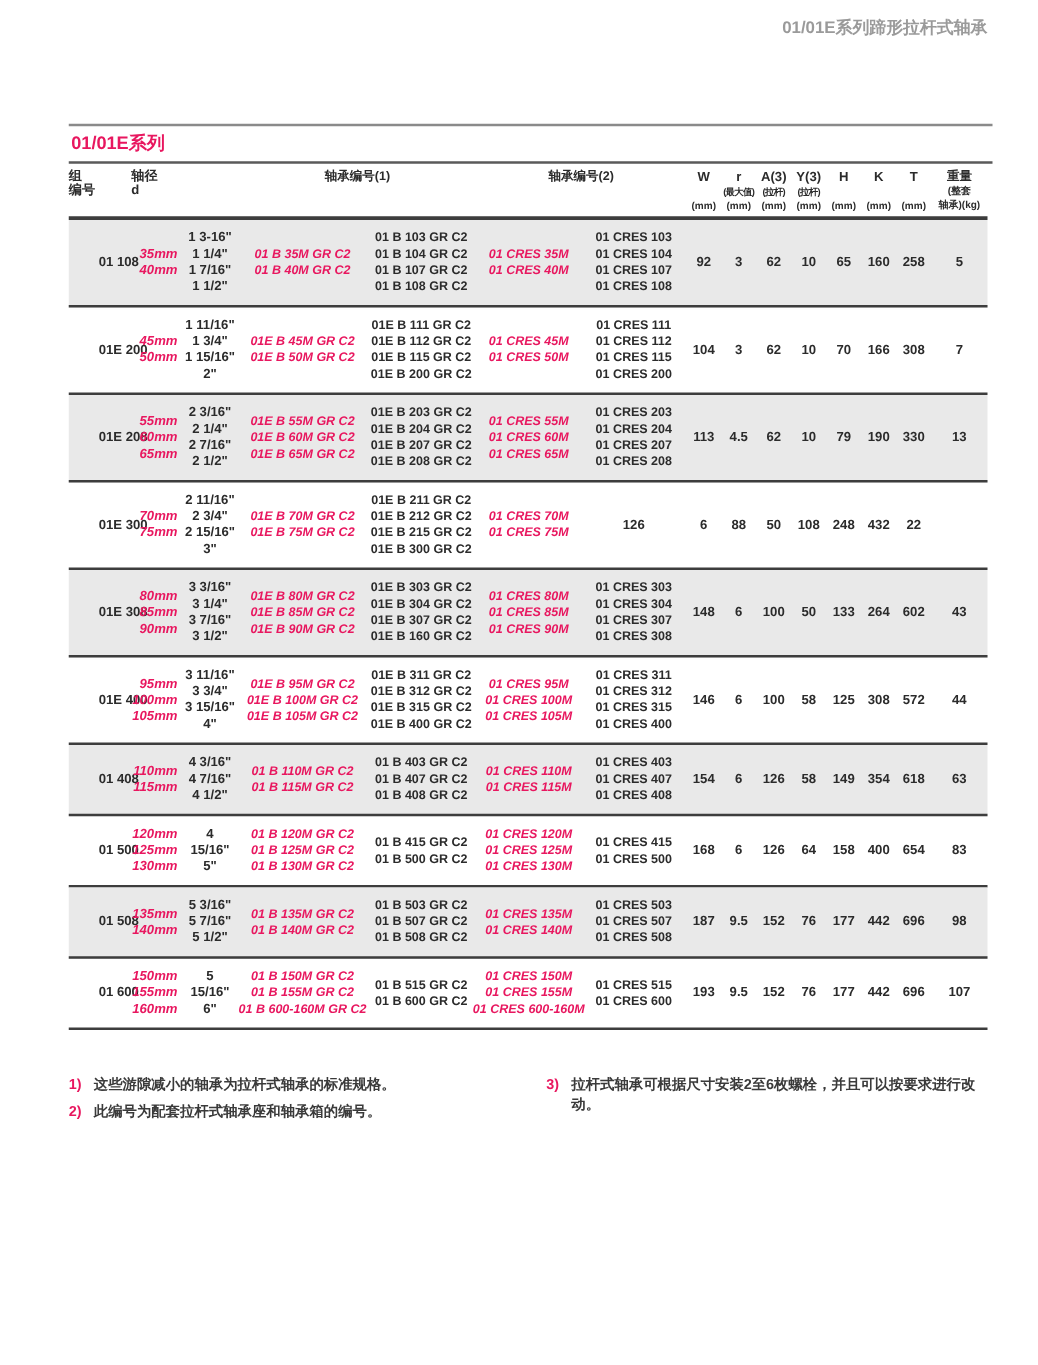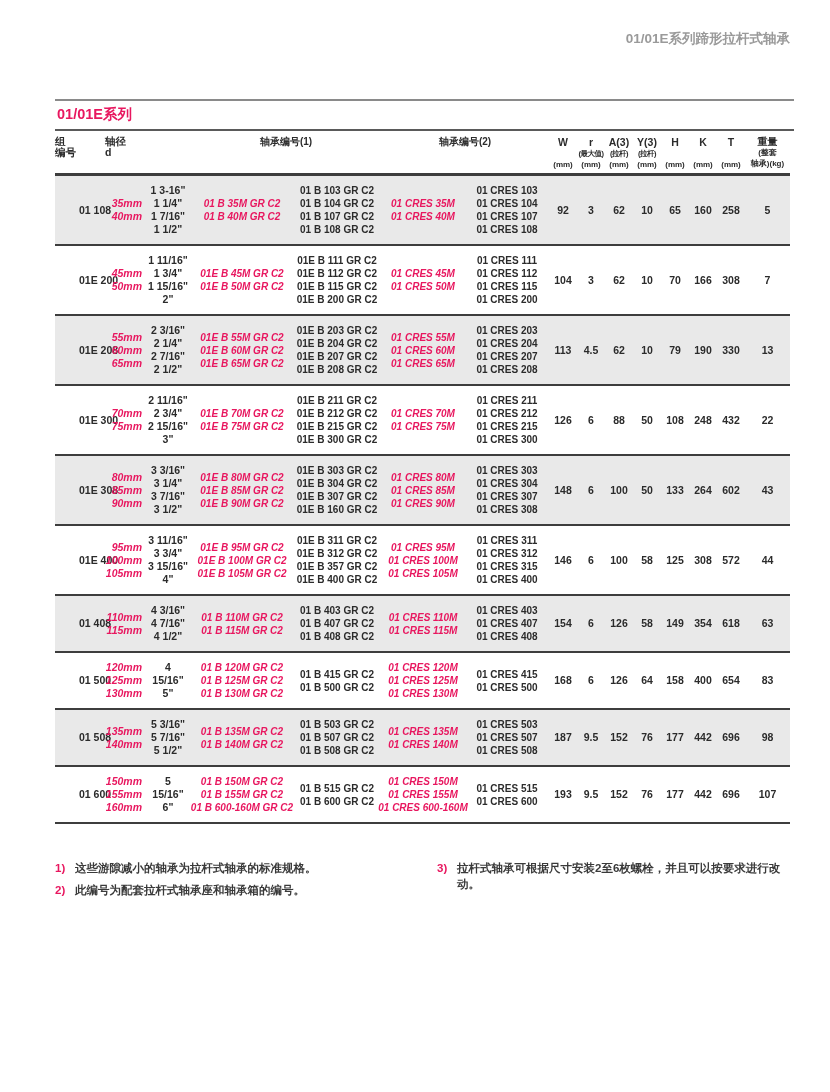--- a/index.html
+++ b/index.html
@@ -2,21 +2,21 @@
 <html><head>
 <meta charset="utf-8">
 <style>
   html,body{margin:0;padding:0;background:#ffffff;}
   .page{
     position:relative;width:830px;height:1092px;background:#ffffff;overflow:hidden;
     font-family:"Liberation Sans","DejaVu Sans",sans-serif;color:#2b2b2b;
   }
   
   .runhead{
-    position:absolute;top:30px;right:40px;font-size:13.5px;font-weight:700;color:#9a9a9a;margin-left:36px;
+    position:absolute;top:13px;right:40px;font-size:13.5px;font-weight:700;color:#9a9a9a;margin-left:36px;
   }
   
   .section{
     position:absolute;left:55px;top:99px;width:735px;
     border-top:2px solid #8a8a8a;border-bottom:2px solid #5a5a5a;
     padding:4px 2px 5px;
   }
   .section-title{color:#e8175f;font-weight:700;font-size:14.5px;}
 
   
@@ -329,26 +329,20 @@
         <div class="c c-b">
           <span>01E B 211 GR C2</span>
           <span>01E B 212 GR C2</span>
           <span>01E B 215 GR C2</span>
           <span>01E B 300 GR C2</span>
         </div>
         <div class="c c-b red">
           <span>01 CRES 70M</span>
           <span>01 CRES 75M</span>
         </div>
-        <div class="c c-b">
-          <span>01 CRES 211</span>
-          <span>01 CRES 212</span>
-          <span>01 CRES 215</span>
-          <span>01 CRES 300</span>
-        </div>
         <div class="c c-dim">
           <span>126</span>
         </div>
         <div class="c c-dim">
           <span>6</span>
         </div>
         <div class="c c-dim">
           <span>88</span>
         </div>
         <div class="c c-dim">
@@ -445,21 +439,21 @@
           <span>4"</span>
         </div>
         <div class="c c-b red">
           <span>01E B 95M GR C2</span>
           <span>01E B 100M GR C2</span>
           <span>01E B 105M GR C2</span>
         </div>
         <div class="c c-b">
           <span>01E B 311 GR C2</span>
           <span>01E B 312 GR C2</span>
-          <span>01E B 357 GR C2</span>
+          <span>01E B 315 GR C2</span>
           <span>01E B 400 GR C2</span>
         </div>
         <div class="c c-b red">
           <span>01 CRES 95M</span>
           <span>01 CRES 100M</span>
           <span>01 CRES 105M</span>
         </div>
         <div class="c c-b">
           <span>01 CRES 311</span>
           <span>01 CRES 312</span>

